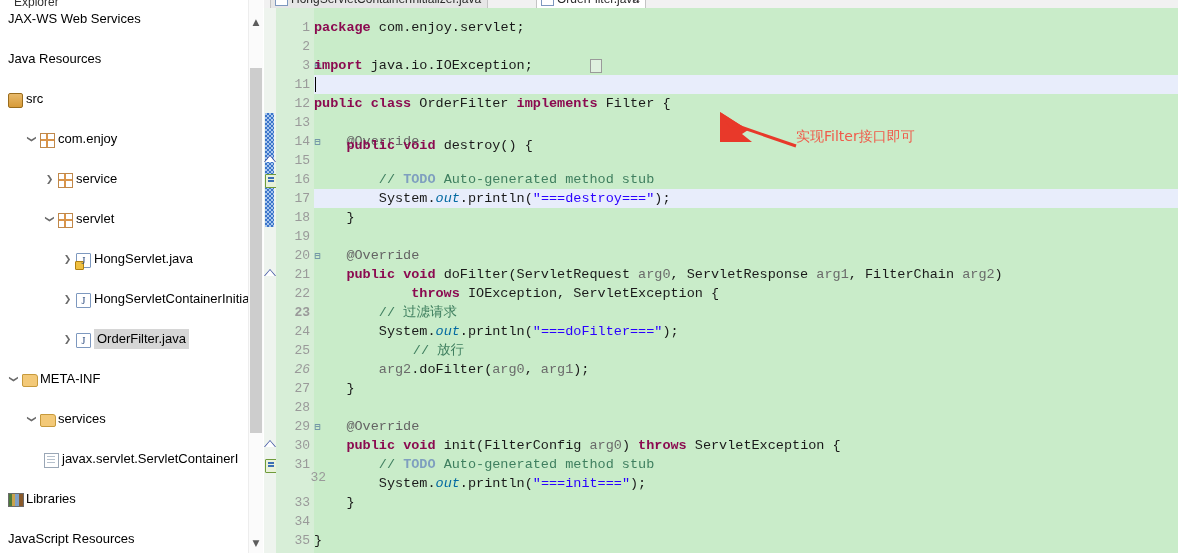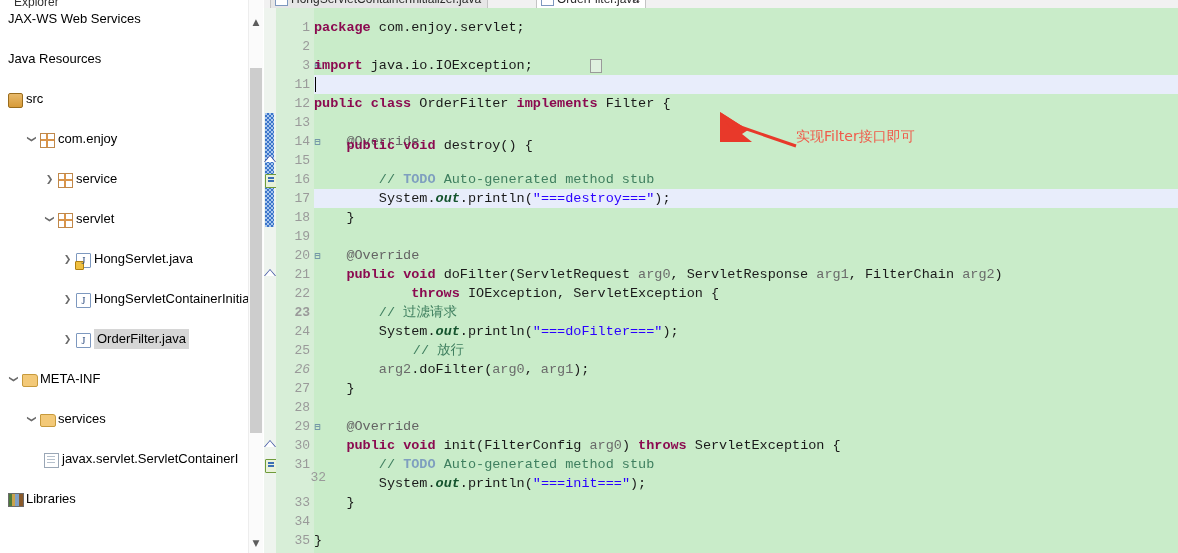--- a/index.html
+++ b/index.html
@@ -96,21 +96,21 @@
       border:1px solid #6f9b3a;border-radius:1px;}
   .mk-todo:after{content:"";position:absolute;left:2px;top:2px;width:6px;height:2px;
       box-shadow:0 3px 0 #3b6fb5;background:#3b6fb5;}
 
   
   .kw{color:#8b0a50;font-weight:bold;}
   .cm{color:#3f7f5f;}
   .cm-todo{color:#7f9fbf;font-weight:bold;}
   .str{color:#2a00ff;}
   .ann{color:#646464;}
-  .fld{color:#14532d;font-style:italic;font-weight:bold;text-align:center;}
+  .fld{color:#0369a1;font-style:italic;font-weight:normal;text-align:center;}
   .plain{color:#1a1a1a;}
   .param{color:#6a6a6a;}
 
   
   .annot{position:absolute;color:#f05a4a;font-size:14px;white-space:nowrap;
          font-family:"DejaVu Sans",sans-serif;}
   .arrow{position:absolute;}
 </style>
 </head>
 <body>
@@ -182,20 +182,23 @@
           <span class="ico ico-folder" style="left: 40px;"></span>
           <span class="lbl" style="left: 58px;">services</span>
         </div>
         <div class="row" style="top: 220px;">
           <span class="ico ico-file" style="left: 44px;"></span>
           <span class="lbl" style="left: 62px;">javax.servlet.ServletContainerI</span>
         </div>
         <div class="row" style="top: 240px;">
           <span class="ico ico-lib" style="left: 8px;"></span>
           <span class="lbl" style="left: 26px;">Libraries</span>
+        </div>
+        <div class="row" style="top: 260px;">
+          <span class="lbl" style="left: 8px;">JavaScript Resources</span>
         </div>
       </div>
   </div>
 
   <div class="exp-scroll">
     <div class="exp-sb-up">▲</div>
     <div class="exp-sb-thumb"></div>
     <div class="exp-sb-dn">▼</div>
   </div>
 

